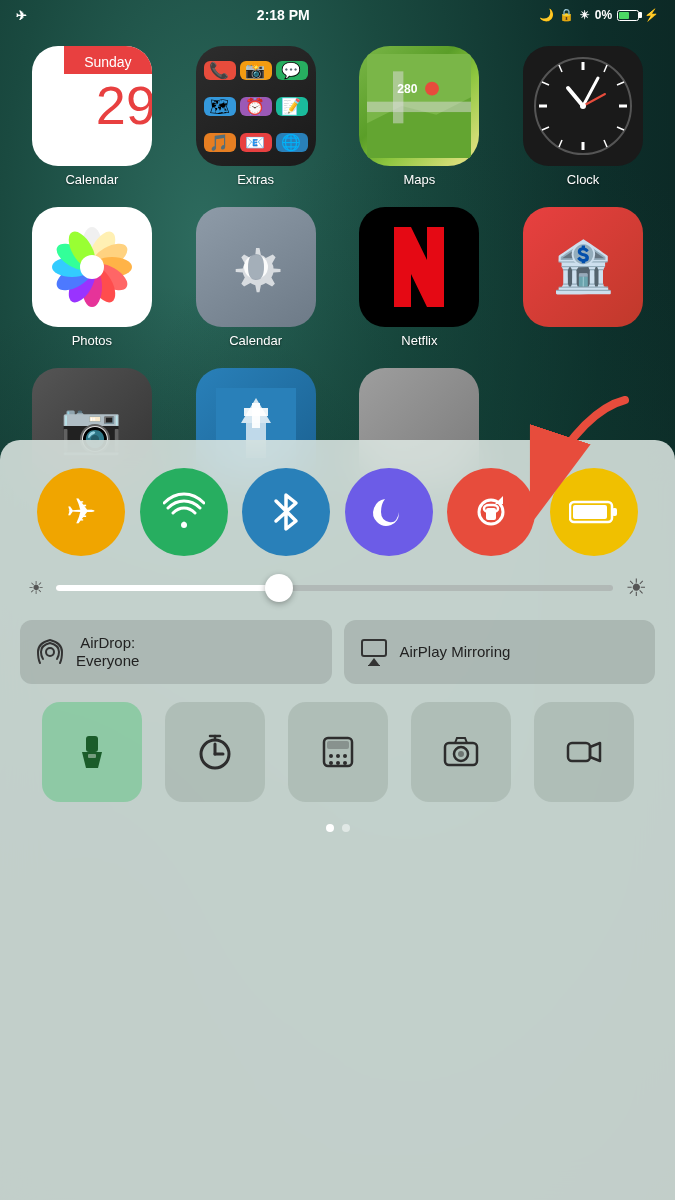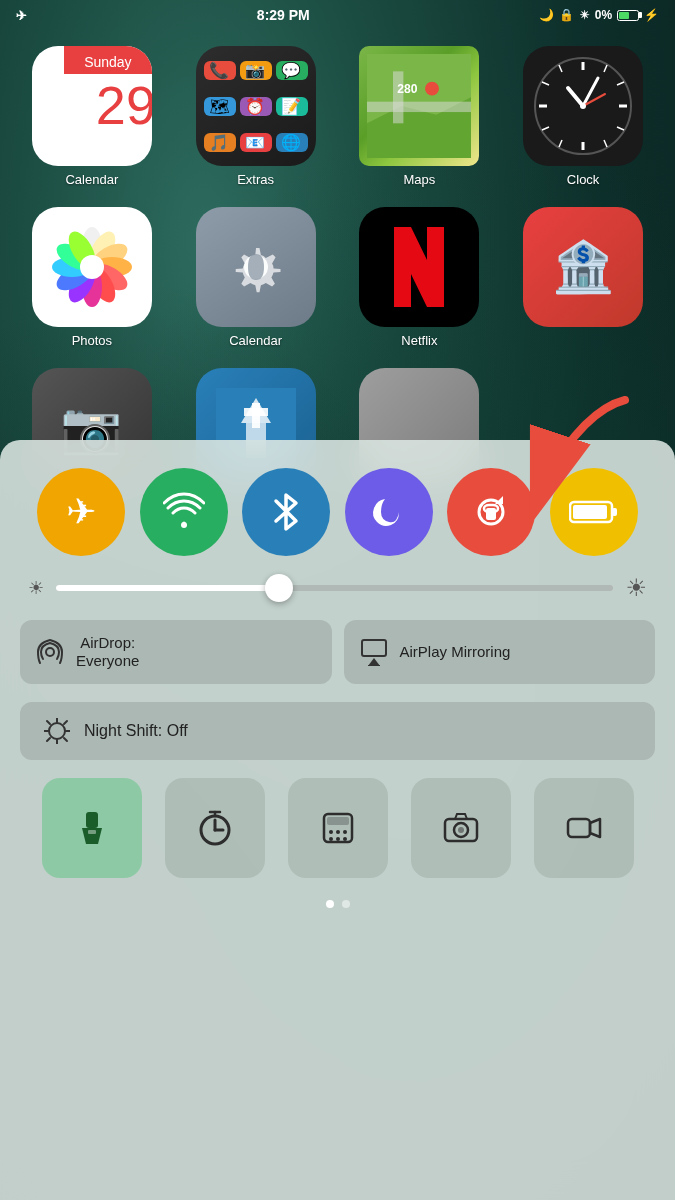--- a/index.html
+++ b/index.html
@@ -351,21 +351,21 @@
   </style>
 </head>
 <body>
 
 <div class="wallpaper"></div>
 
 <div class="status-bar">
   <div class="status-left">
     <span>✈</span>
   </div>
-  <div class="status-center">8:29 PM</div>
+  <div class="status-center">2:18 PM</div>
   <div class="status-right">
     <span>🌙</span>
     <span>🔒</span>
     <span>✴</span>
     <span>0%</span>
     <div class="battery-icon">
       <div class="battery-body">
         <div class="battery-fill"></div>
       </div>
     </div>
@@ -392,21 +392,21 @@
       <div class="extras-dot" style="background:#9b59b6;">⏰</div>
       <div class="extras-dot" style="background:#1abc9c;">📝</div>
       <div class="extras-dot" style="background:#e67e22;">🎵</div>
       <div class="extras-dot" style="background:#e84040;">📧</div>
       <div class="extras-dot" style="background:#2980b9;">🌐</div>
     </div>
     <span class="app-label">Extras</span>
   </div>
 
   <div class="app-item">
-    <div class="app-icon app-maps" style="background: linear-gradient(135deg, #7ab648 0%, #5a9e28 40%, #8dc63f 60%, #f0e68c 100%); position:relative; overflow:hidden; border-radius:10px;">
+    <div class="app-icon app-maps" style="background: linear-gradient(135deg, #7ab648 0%, #5a9e28 40%, #8dc63f 60%, #f0e68c 100%); position:relative; overflow:hidden; border-radius:31px;">
       <svg width="100%" height="100%" viewBox="0 0 120 120">
         <rect width="120" height="120" fill="#7ab648"></rect>
         <polygon points="0,80 40,60 80,70 120,50 120,120 0,120" fill="#5a9e28" opacity="0.7"></polygon>
         <rect x="30" y="20" width="12" height="60" fill="#ddd" opacity="0.5"></rect>
         <rect x="0" y="55" width="120" height="12" fill="#ddd" opacity="0.5"></rect>
         <text x="35" y="45" font-size="14" fill="white" font-weight="bold">280</text>
         <circle cx="75" cy="40" r="8" fill="#e74c3c"></circle>
         <polygon points="75,48 70,40 80,40" fill="#e74c3c"></polygon>
       </svg>
     </div>
@@ -601,34 +601,20 @@
     <button class="airplay-btn">
       <svg width="28" height="28" viewBox="0 0 28 28">
         <rect x="2" y="2" width="24" height="16" rx="2" stroke="#333" stroke-width="2" fill="none"></rect>
         <polygon points="14,20 8,28 20,28" fill="#333"></polygon>
         <line x1="8" y1="28" x2="20" y2="28" stroke="#333" stroke-width="2"></line>
       </svg>
       <span class="airplay-text">AirPlay Mirroring</span>
     </button>
   </div>
 
-  <button class="nightshift-btn">
-    <svg width="26" height="26" viewBox="0 0 26 26">
-      <circle cx="13" cy="13" r="8" stroke="#333" stroke-width="2" fill="none"></circle>
-      <line x1="13" y1="0" x2="13" y2="4" stroke="#333" stroke-width="2" stroke-linecap="round"></line>
-      <line x1="13" y1="22" x2="13" y2="26" stroke="#333" stroke-width="2" stroke-linecap="round"></line>
-      <line x1="0" y1="13" x2="4" y2="13" stroke="#333" stroke-width="2" stroke-linecap="round"></line>
-      <line x1="22" y1="13" x2="26" y2="13" stroke="#333" stroke-width="2" stroke-linecap="round"></line>
-      <line x1="3" y1="3" x2="6" y2="6" stroke="#333" stroke-width="2" stroke-linecap="round"></line>
-      <line x1="20" y1="20" x2="23" y2="23" stroke="#333" stroke-width="2" stroke-linecap="round"></line>
-      <line x1="23" y1="3" x2="20" y2="6" stroke="#333" stroke-width="2" stroke-linecap="round"></line>
-      <line x1="3" y1="23" x2="6" y2="20" stroke="#333" stroke-width="2" stroke-linecap="round"></line>
-    </svg>
-    <span class="nightshift-text">Night Shift: Off</span>
-  </button>
 
   <div class="bottom-toolbar">
     <button class="tool-btn active-torch">
       <svg width="36" height="36" viewBox="0 0 36 36">
         <rect x="12" y="2" width="12" height="16" rx="3" fill="currentColor"></rect>
         <polygon points="8,18 28,18 24,34 12,34" fill="currentColor"></polygon>
         <rect x="14" y="20" width="8" height="4" fill="rgba(255,255,255,0.4)" rx="1"></rect>
       </svg>
     </button>
 

